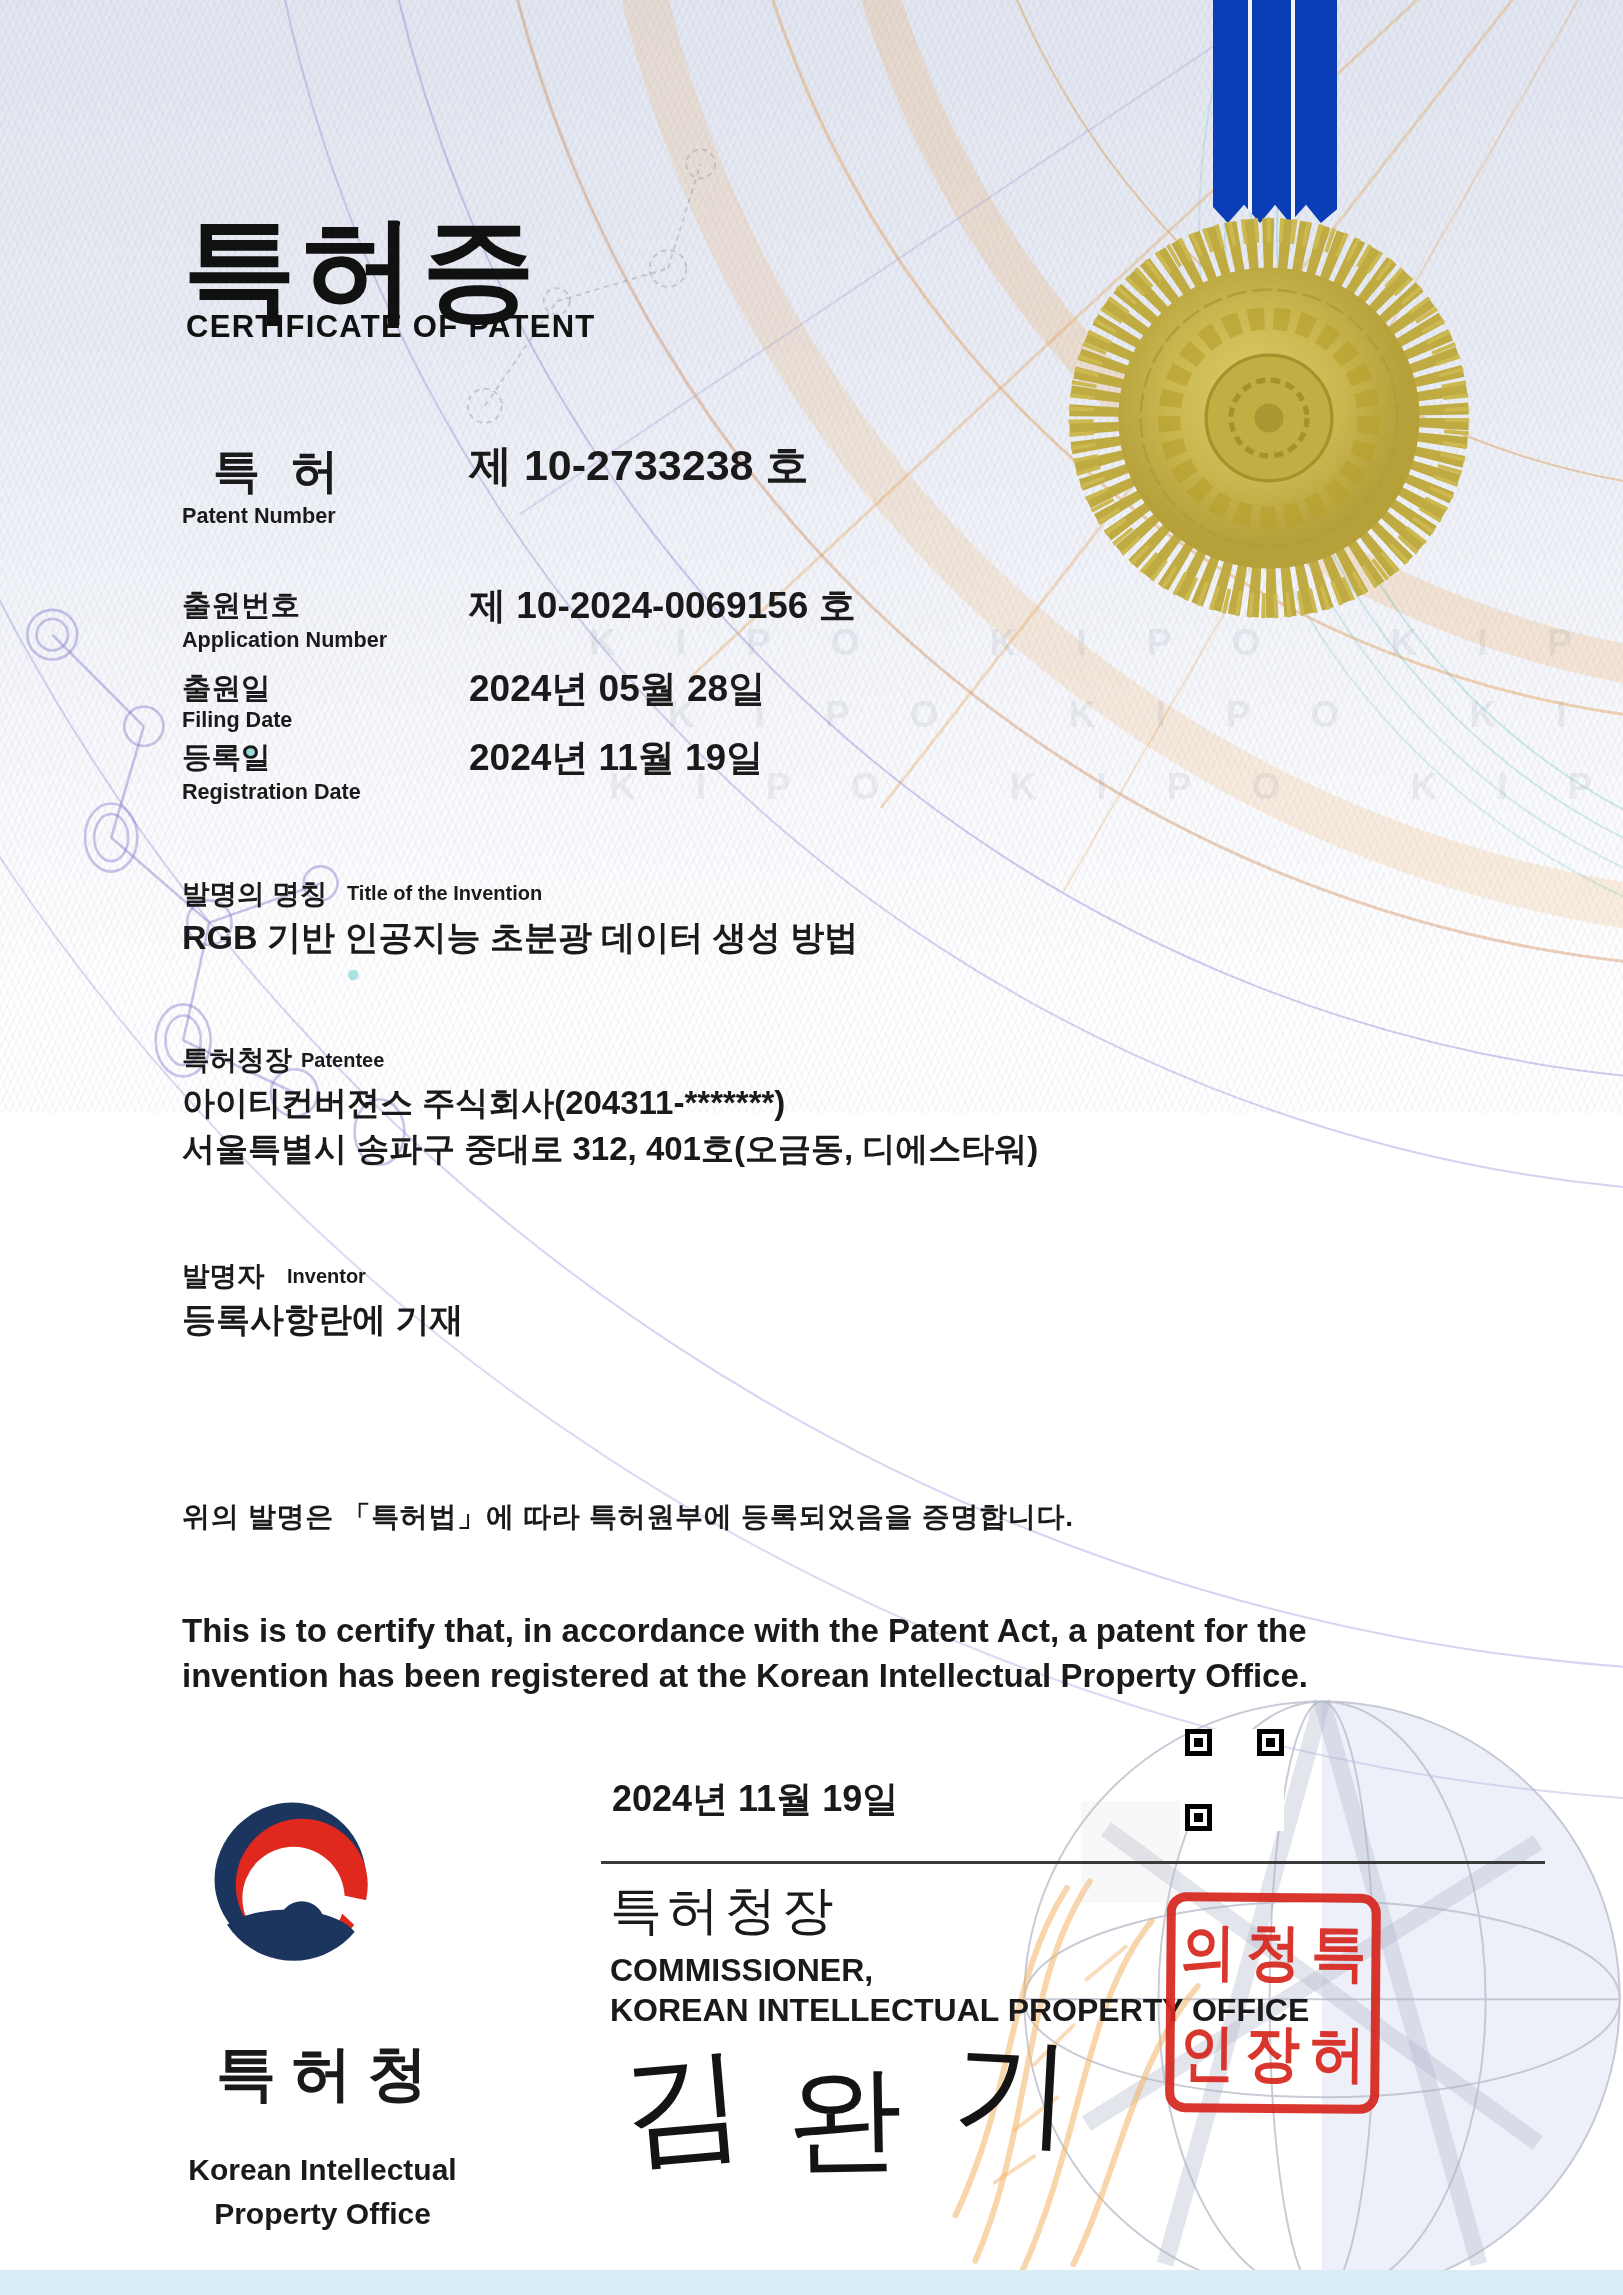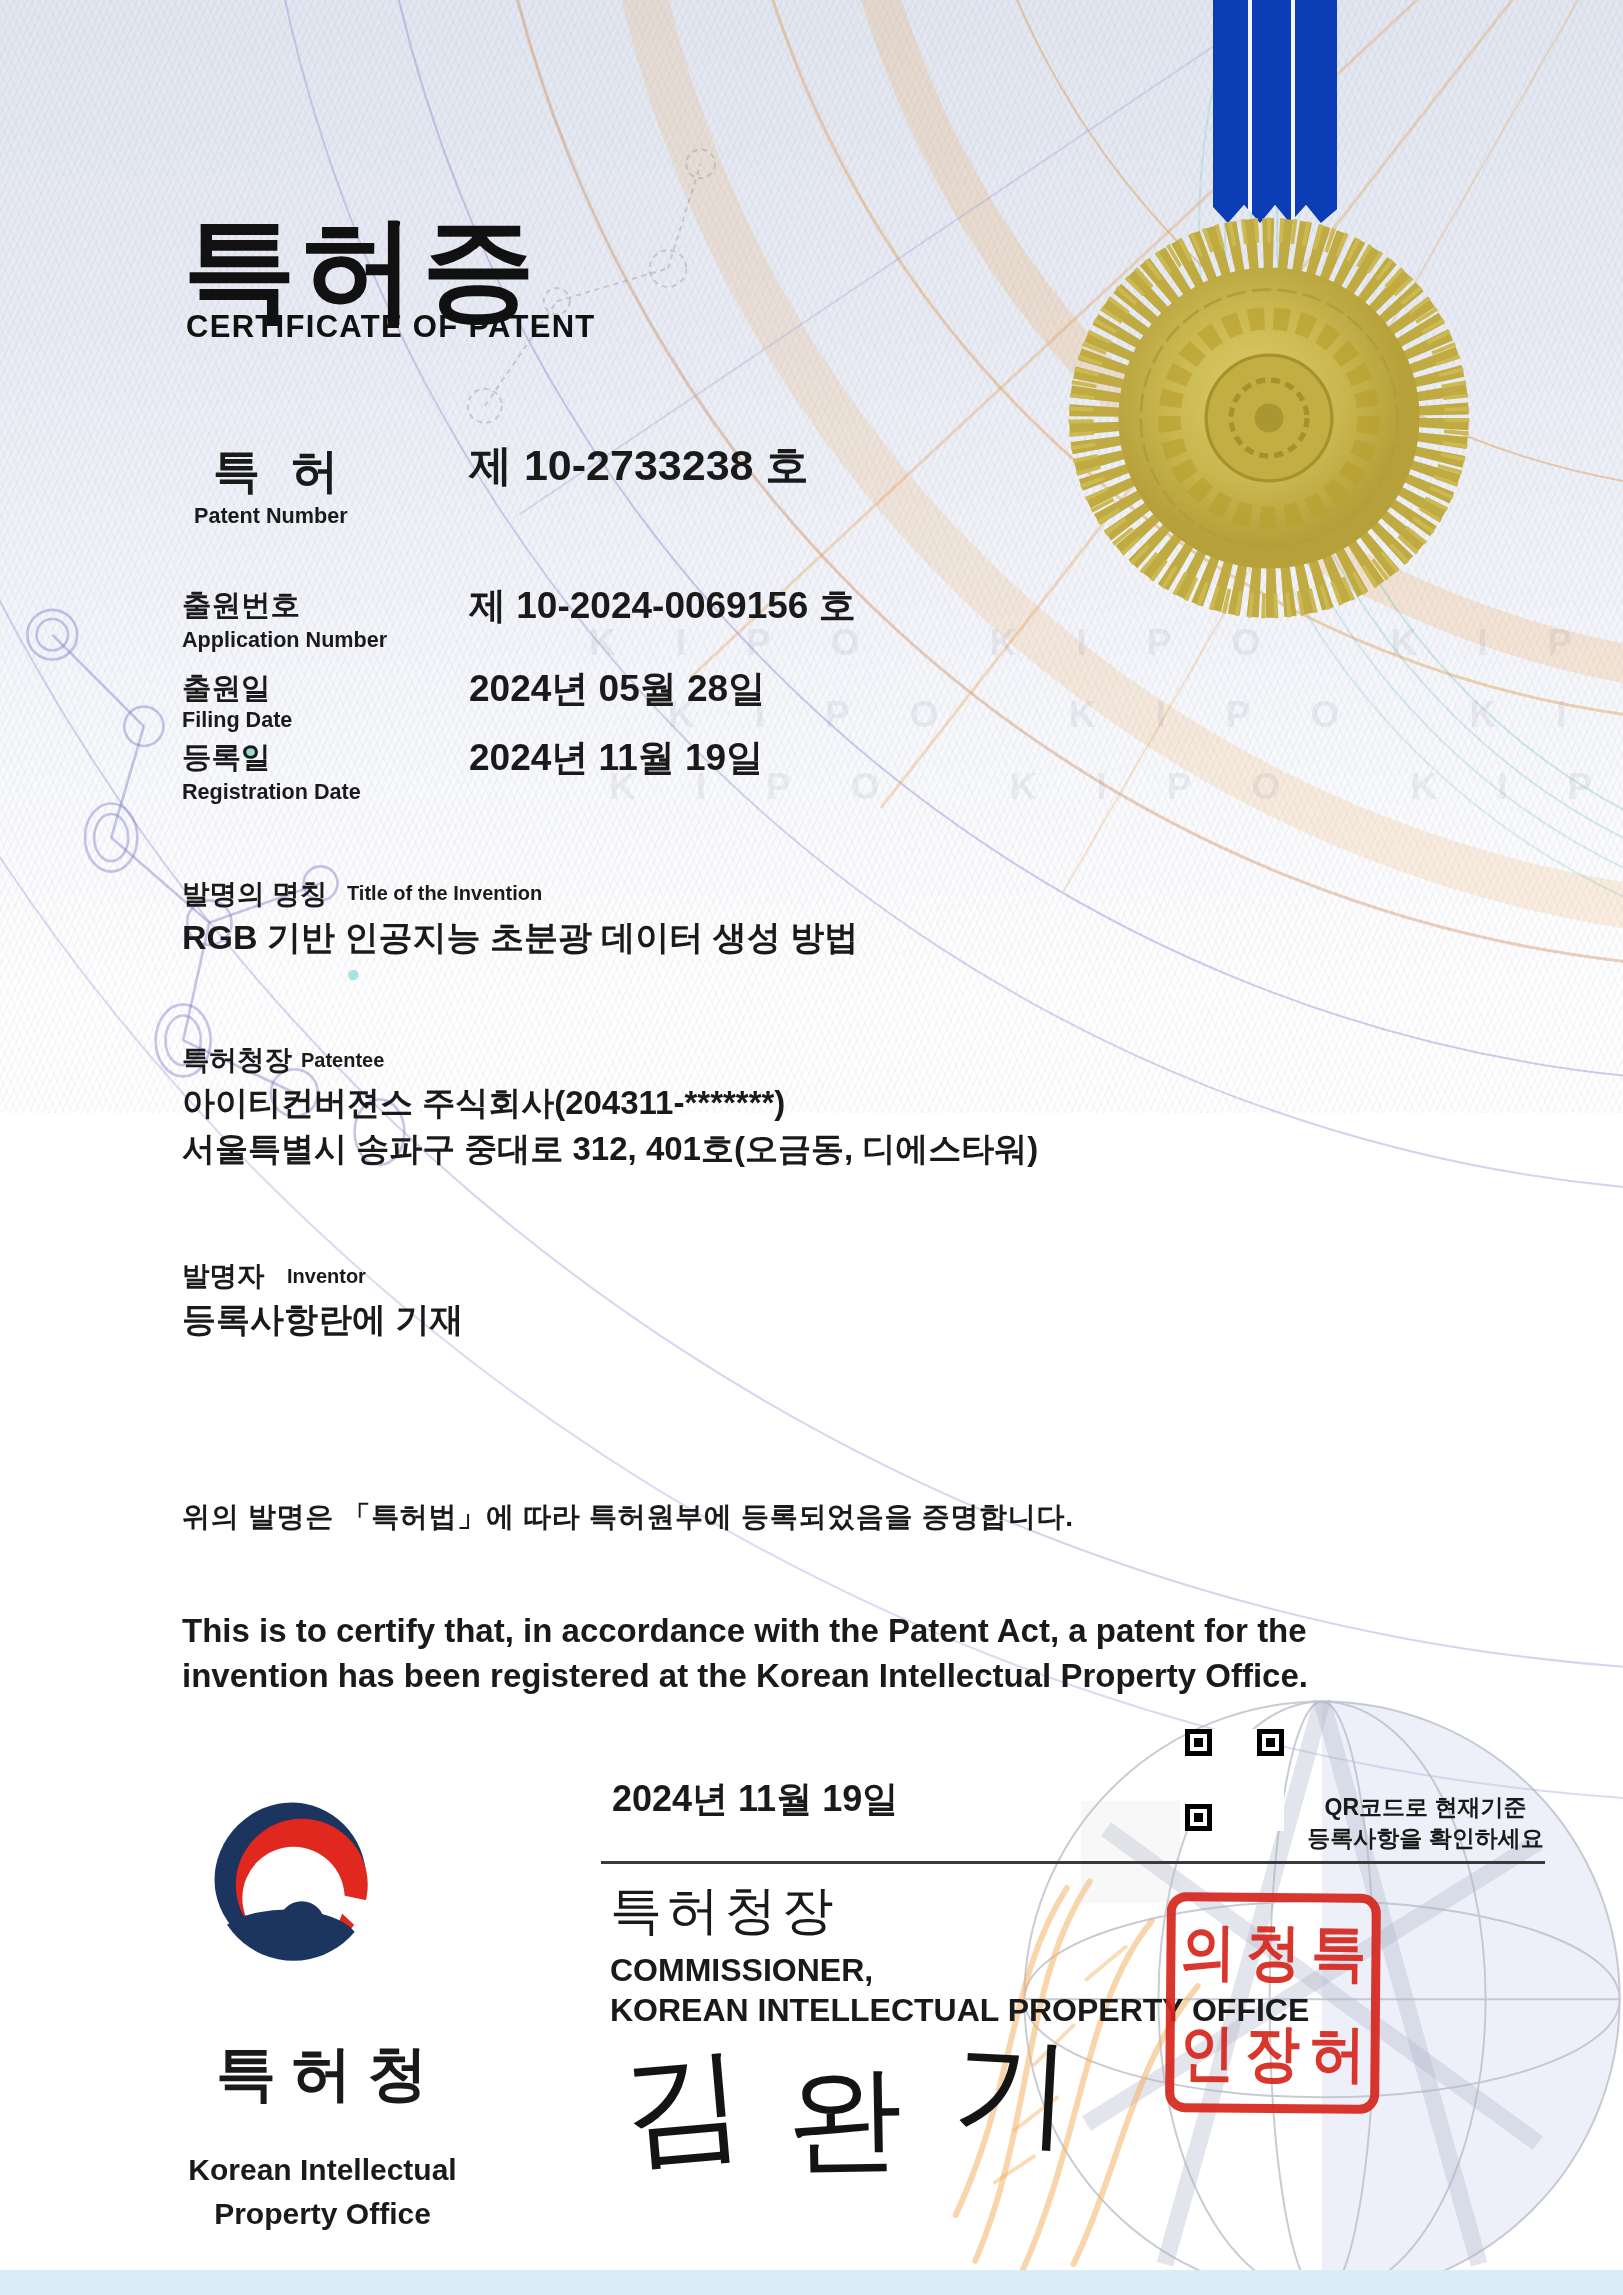--- a/index.html
+++ b/index.html
@@ -211,21 +211,21 @@
       <circle r="96" fill="#c2ae42" stroke="#a6922c" stroke-width="5"></circle>
       <circle r="58" fill="none" stroke="#a6922c" stroke-width="8" stroke-dasharray="14 9"></circle>
       <circle r="22" fill="#ab9731"></circle>
     </g>
   </svg>
 
   <div class="abs title-ko">특허증</div>
   <div class="abs title-en">CERTIFICATE OF PATENT</div>
 
   <div class="abs lab-ko-big" style="left:182px;top:440px;">특 허</div>
-  <div class="abs lab-en" style="left:182px;top:503px;margin-left:12px;">Patent Number</div>
+  <div class="abs lab-en" style="left:182px;top:503px;">Patent Number</div>
   <div class="abs val-big" style="left:469px;top:437px;">제 10-2733238 호</div>
 
   <div class="abs lab-ko" style="left:182px;top:586px;">출원번호</div>
   <div class="abs lab-en" style="left:182px;top:627px;">Application Number</div>
   <div class="abs val" style="left:469px;top:581px;">제 10-2024-0069156 호</div>
 
   <div class="abs lab-ko" style="left:182px;top:669px;">출원일</div>
   <div class="abs lab-en" style="left:182px;top:707px;">Filing Date</div>
   <div class="abs val" style="left:469px;top:664px;">2024년 05월 28일</div>
 
@@ -252,24 +252,20 @@
     <div>invention has been registered at the Korean Intellectual Property Office.</div>
   </div>
 
   <div class="abs issue-date">2024년 11월 19일</div>
 
   <div class="qr ghost"></div>
   <div class="qr">
     <div class="finder f-tl"></div>
     <div class="finder f-tr"></div>
     <div class="finder f-bl"></div>
-  </div>
-  <div class="abs qr-caption">
-    <div>QR코드로 현재기준</div>
-    <div>등록사항을 확인하세요</div>
   </div>
 
   <div class="rule"></div>
   <div class="abs comm-ko">특허청장</div>
   <div class="abs comm-en1">COMMISSIONER,</div>
   <div class="abs comm-en2">KOREAN INTELLECTUAL PROPERTY OFFICE</div>
 
   <div class="seal">
     <span>의</span>
     <span>청</span>

